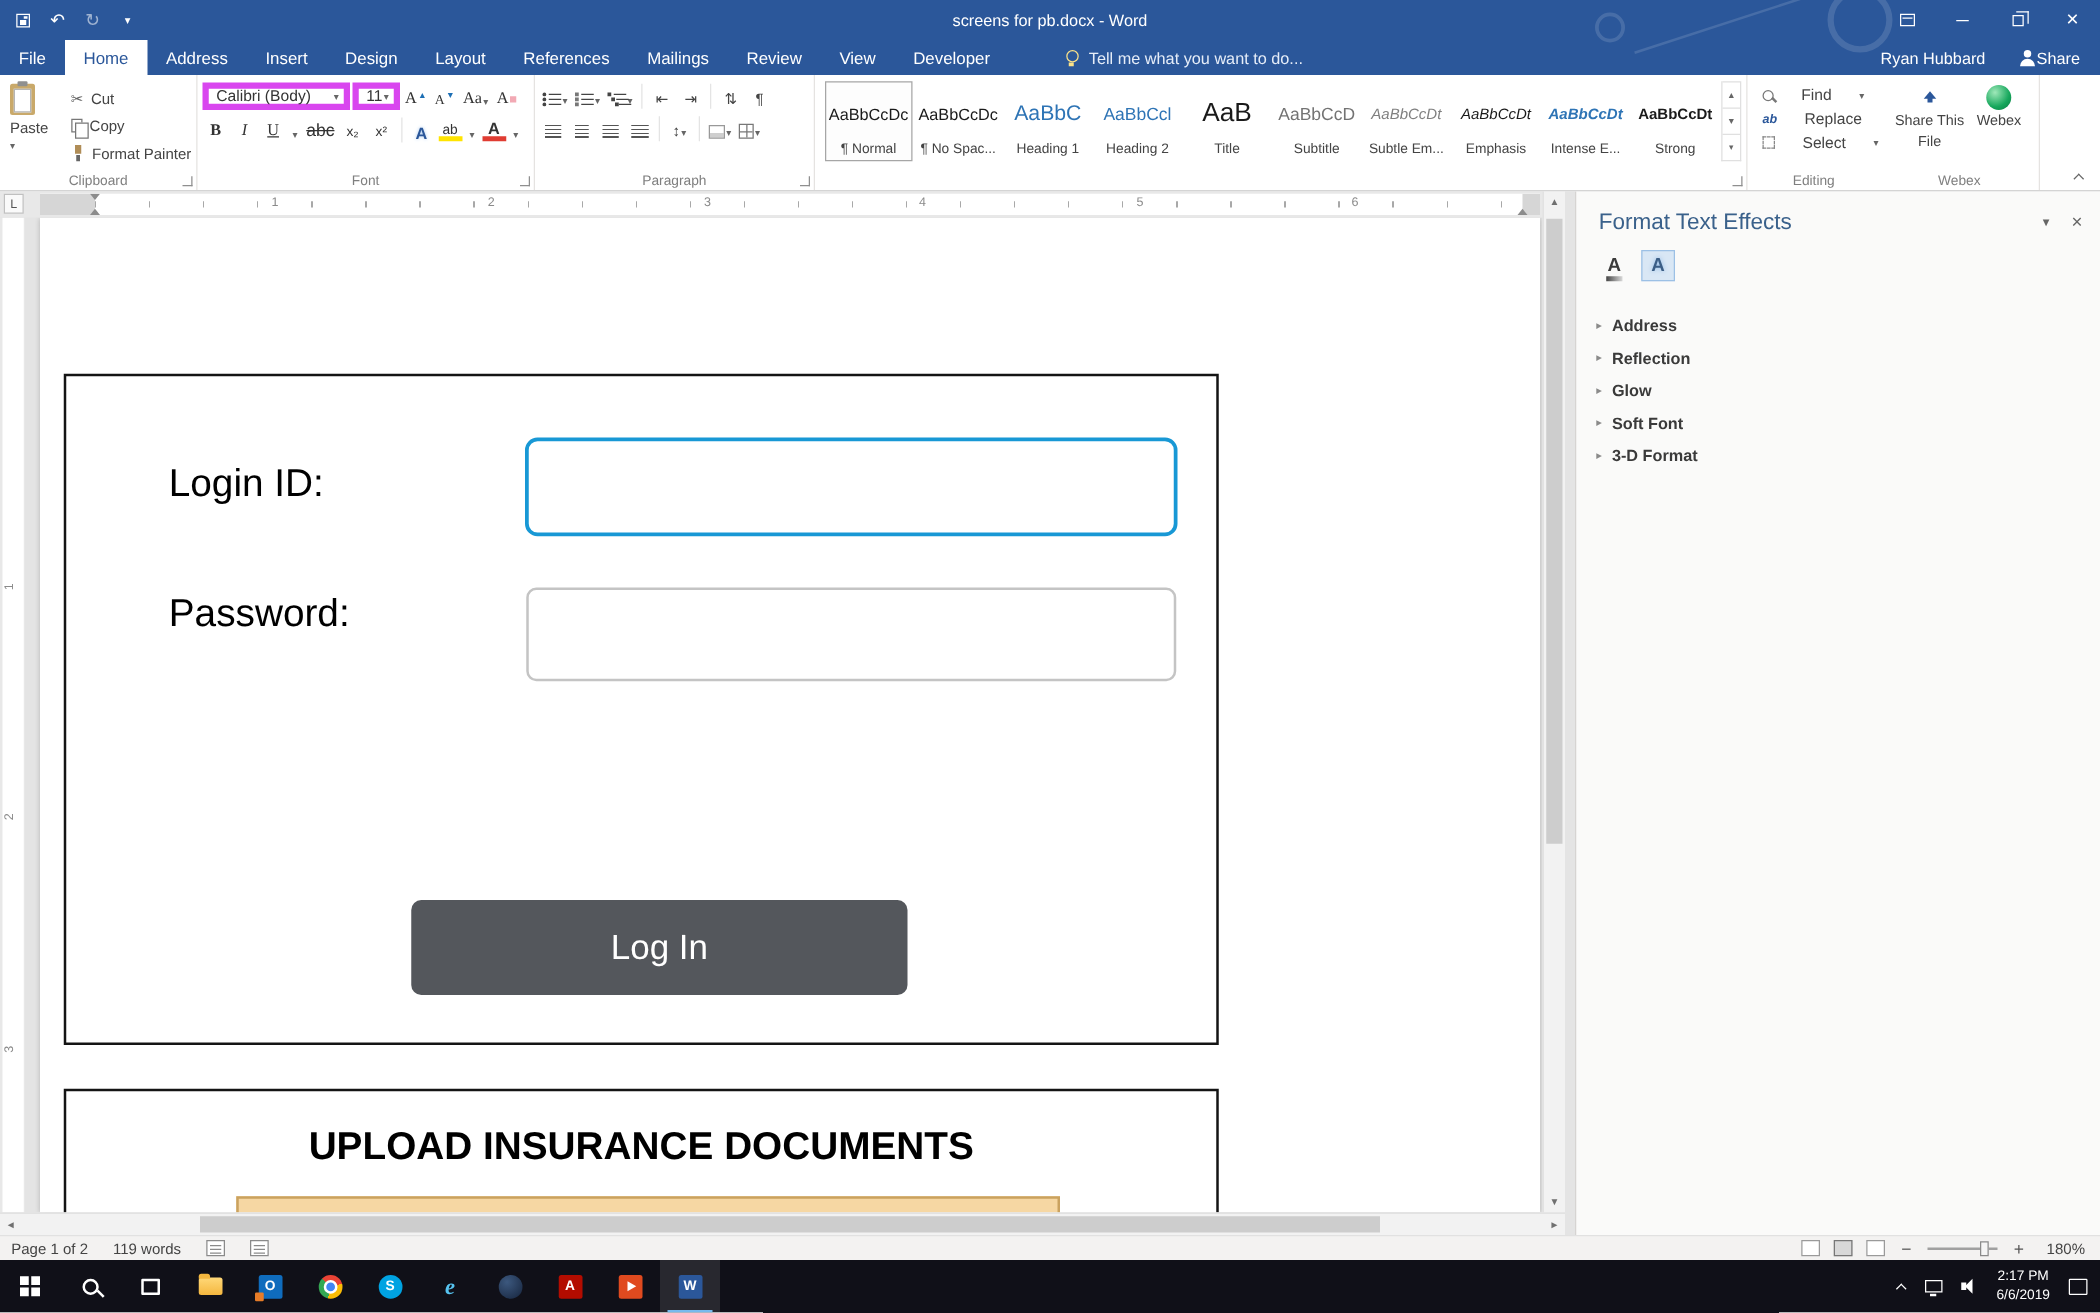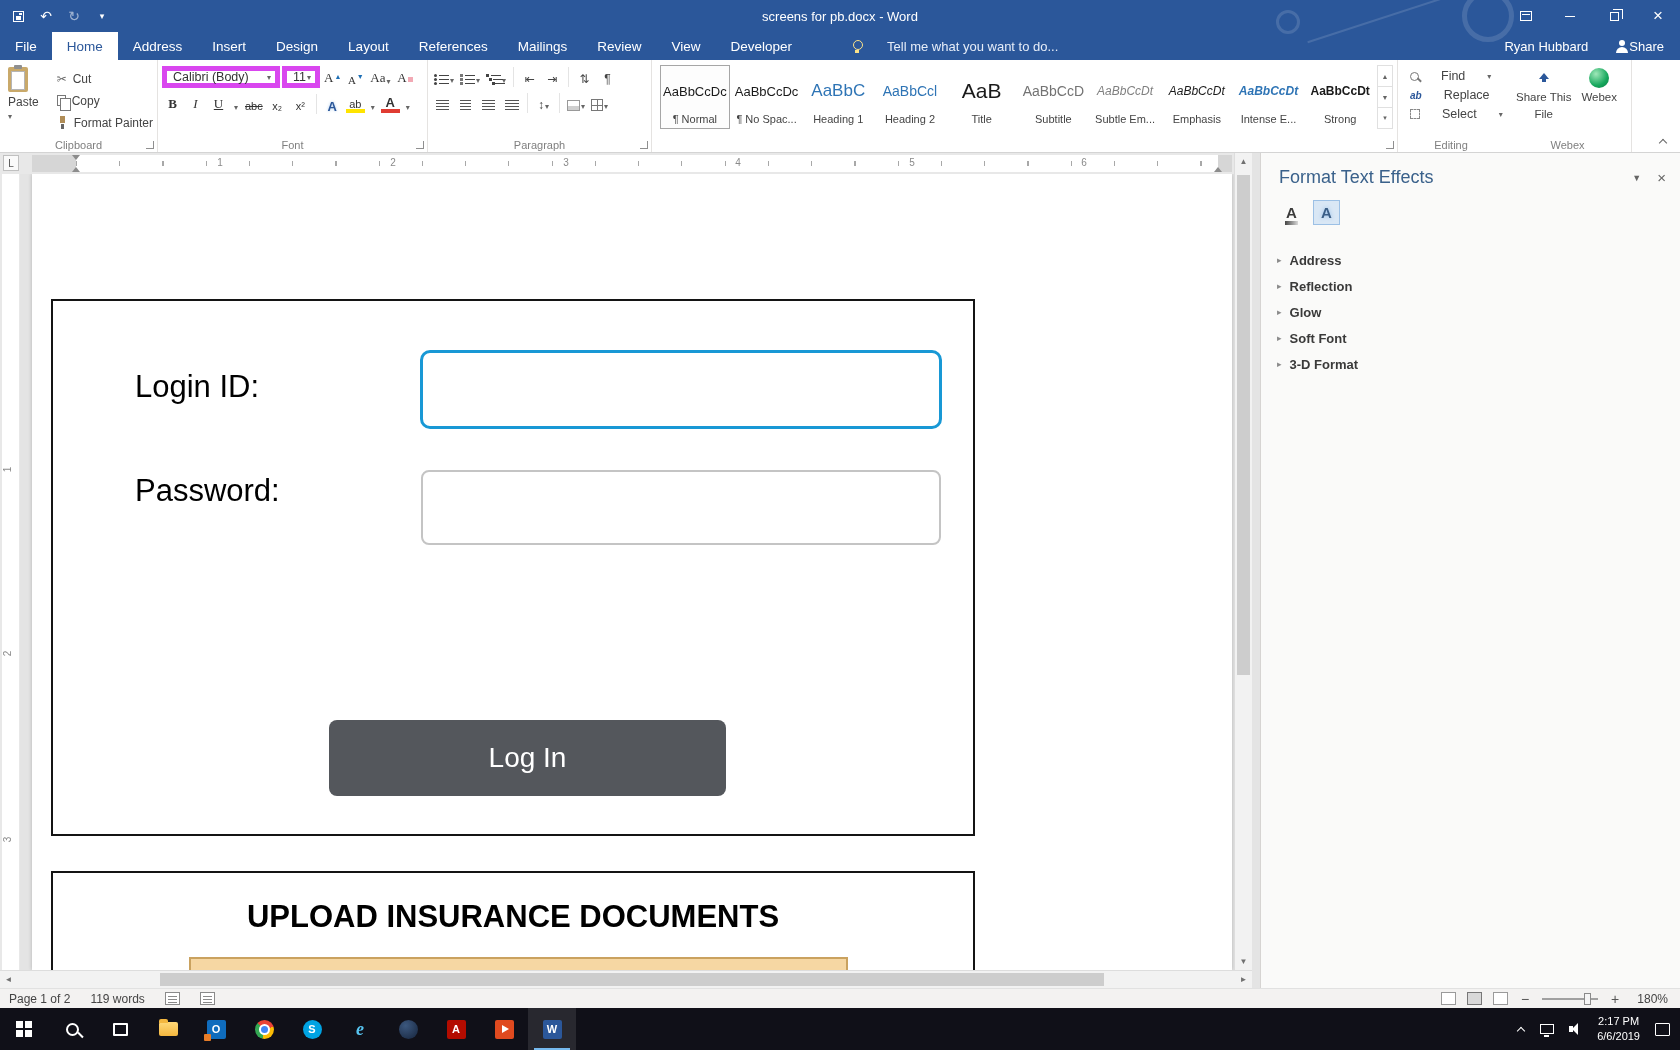--- a/index.html
+++ b/index.html
@@ -25,21 +25,21 @@
   .ico-ribopts::before{content:"";position:absolute;left:1px;right:1px;top:2px;height:1px;background:#fff}
   .ico-min{width:10px;height:1px;background:#fff}
   .ico-restore{width:9px;height:9px;border:1px solid #fff;position:relative}
   .ico-restore::before{content:"";position:absolute;left:2px;top:-4px;width:9px;height:9px;border:1px solid #fff;border-left:none;border-bottom:none}
   #btn-close{font-size:17px}
 
   
   #tabsrow{position:absolute;top:32px;left:0;right:0;height:28px;background:#2b579a;display:flex;align-items:stretch;color:#fff;z-index:49}
   .tab{display:flex;align-items:center;padding:0 15px;font-size:13.5px}
   .tab.active{background:#fff;color:#2b579a}
-  .tellme{display:flex;align-items:center;gap:24px;margin-left:44px;color:#e6edf8;font-size:13px}
+  .tellme{display:flex;align-items:center;gap:8px;margin-left:44px;color:#e6edf8;font-size:13px}
   .bulb{width:12px;height:13px;position:relative}
   .bulb::before{content:"";position:absolute;left:2px;top:0;width:8px;height:8px;border:1.5px solid #fbe289;border-radius:50%}
   .bulb::after{content:"";position:absolute;left:4px;bottom:0;width:4px;height:3px;background:#fbe289}
   .tabs-right{margin-left:auto;display:flex;align-items:center;gap:28px;padding-right:16px}
   .share-wrap{display:flex;align-items:center;gap:1px}
   .person{width:12px;height:13px;position:relative}
   .person::before{content:"";position:absolute;left:3px;top:0;width:6px;height:6px;border-radius:50%;background:#fff}
   .person::after{content:"";position:absolute;left:0;bottom:0;width:12px;height:6px;border-radius:6px 6px 0 0;background:#fff}
 
   
@@ -66,21 +66,21 @@
   .font-grid{display:flex;flex-direction:column;gap:5px;padding-top:3px}
   .frow{display:flex;align-items:center;gap:2px}
   .combo{display:flex;align-items:center;justify-content:space-between;border:5px solid #d946ef;height:22px;font-size:12.5px;padding:0 4px 0 6px;background:#fff;color:#333}
   #font-family{width:118px}
   #font-size{width:38px}
   .fbtn{min-width:21px;height:21px;display:flex;align-items:flex-end;justify-content:center;font-size:13px;color:#333;padding:0 2px 2px;gap:1px;position:relative}
   .serif{font-family:"Liberation Serif",serif}
   .fb-b{font-weight:bold}
   .fb-i{font-style:italic}
   .fb-u{text-decoration:underline}
-  .fb-strike{text-decoration:line-through;font-size:11px}
+  .fb-strike{text-decoration:line-through;font-size:14px}
   .mini{font-size:7px;color:#c00;line-height:1;margin-bottom:6px}
   .mini.up{color:#1d6fb5}
   .fx{position:relative;padding-bottom:4px;font-weight:bold}
   .fx::after{content:"";position:absolute;left:1px;right:1px;bottom:1px;height:4px}
   .fx-te{color:#2b579a;text-shadow:0 0 3px #a9c9ec;padding-bottom:0}
   .fx-te::after{display:none}
   .fx-hl{font-weight:normal;font-size:11px}
   .fx-hl::after{background:#ffe400}
   .fx-fc::after{background:#e03c32}
   .sepv{width:1px;height:20px;background:#e4e4e4;margin:0 3px}

